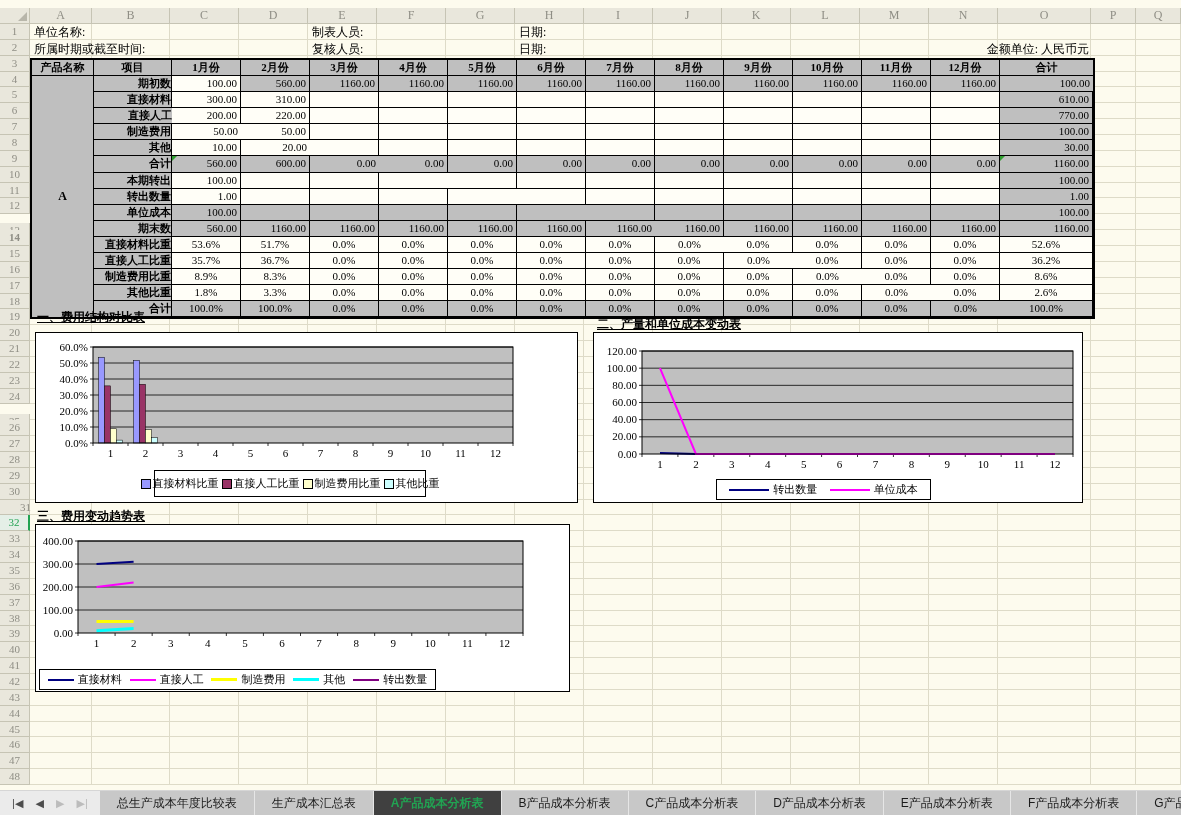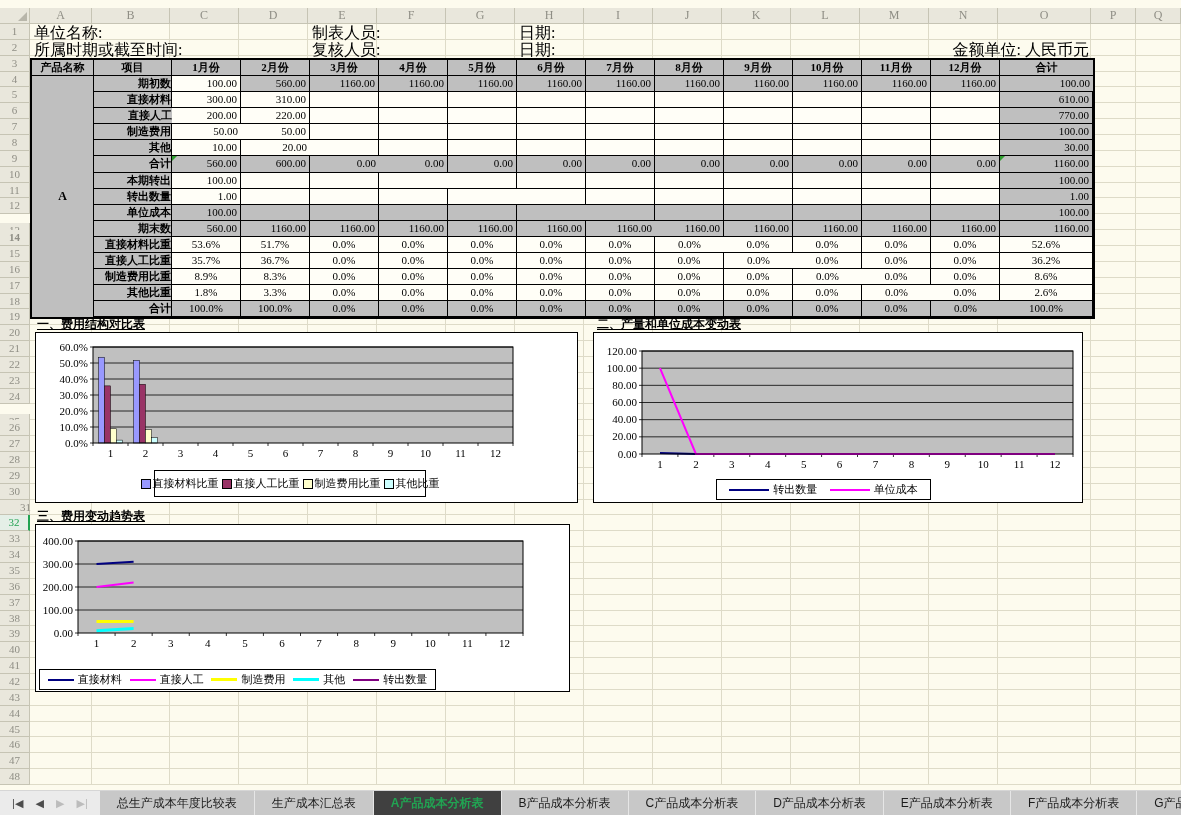--- a/index.html
+++ b/index.html
@@ -20,21 +20,21 @@
           border-right:1px solid var(--hdr-bd);border-bottom:1px solid var(--hdr-bd);
           color:var(--hdr-tx);font-size:12px;line-height:15px;text-align:center}
   .rowhdr{left:0;width:30px;background:var(--hdr-bg);box-sizing:border-box;
           border-right:1px solid var(--hdr-bd);border-bottom:1px solid var(--hdr-bd);
           color:var(--hdr-tx);font-size:11px;text-align:center}
   .rowhdr.active{background:#e4efe7;color:var(--green);font-weight:normal;border-right:2px solid var(--green)}
   .vline{top:24px;height:761px;width:1px;background:var(--grid)}
   #hgrid{left:30px;top:24px;right:0;height:761px;
          background-image:repeating-linear-gradient(to bottom,transparent 0,transparent 14.854px,var(--grid) 14.854px,var(--grid) 15.854px)}
   
-  .celltext{height:17px;line-height:17px;font-size:16px;white-space:nowrap}
+  .celltext{height:17px;line-height:17px;font-size:12px;white-space:nowrap}
   .right{text-align:right}
   
   #dtable{left:30px;top:58px;display:grid;background:transparent;border:2px solid var(--bd);
           grid-template-columns:62px 78px repeat(12,69px) 93px;
           grid-template-rows:16px repeat(15,16.1px);box-sizing:content-box}
   .tcell{border-right:1px solid var(--bd);border-bottom:1px solid var(--bd);box-sizing:border-box;
          font-size:11px;overflow:hidden;white-space:nowrap;position:relative;line-height:15px}
   .tcell:nth-child(15n){border-right:none}
   .hd{background:var(--gray);font-weight:bold;text-align:center}
   .lbl{background:var(--gray);font-weight:bold;text-align:right}
@@ -389,21 +389,21 @@
       <div class="tcell g num ctr">0.0%</div>
       <div class="tcell g num ctr">0.0%</div>
       <div class="tcell g num ctr">0.0%</div>
       <div class="tcell g num ctr">0.0%</div>
       <div class="tcell g num ctr">0.0%</div>
       <div class="tcell g num ctr">0.0%</div>
       <div class="tcell g num ctr">0.0%</div>
       <div class="tcell g num ctr">100.0%</div>
     </div>
 
-  <div class="abs chart-title" style="left:37px;top:317px">一、费用结构对比表</div>
+  <div class="abs chart-title" style="left:37px;top:310px">一、费用结构对比表</div>
   <div class="abs chart-title" style="left:597px;top:317px">二、产量和单位成本变动表</div>
   <div class="abs chart-title" style="left:37px;top:509px">三、费用变动趋势表</div>
 
   <div id="charts">
       <div class="abs chart-box" style="left: 35px; top: 332px; width: 543px; height: 171px;"><svg width="540" height="168" viewBox="0 0 540 168">
           <rect x="57" y="14" width="420" height="96" fill="#c0c0c0"></rect>
           <line x1="54" y1="110" x2="57" y2="110" stroke="#000" stroke-width="0.8"></line>
           <text x="52" y="113.5" text-anchor="end" font-size="11px" font-family="&quot;Liberation Serif&quot;,serif">0.0%</text>
           <line x1="57" y1="94" x2="477" y2="94" stroke="#000" stroke-width="0.8"></line>
           <line x1="54" y1="94" x2="57" y2="94" stroke="#000" stroke-width="0.8"></line>

